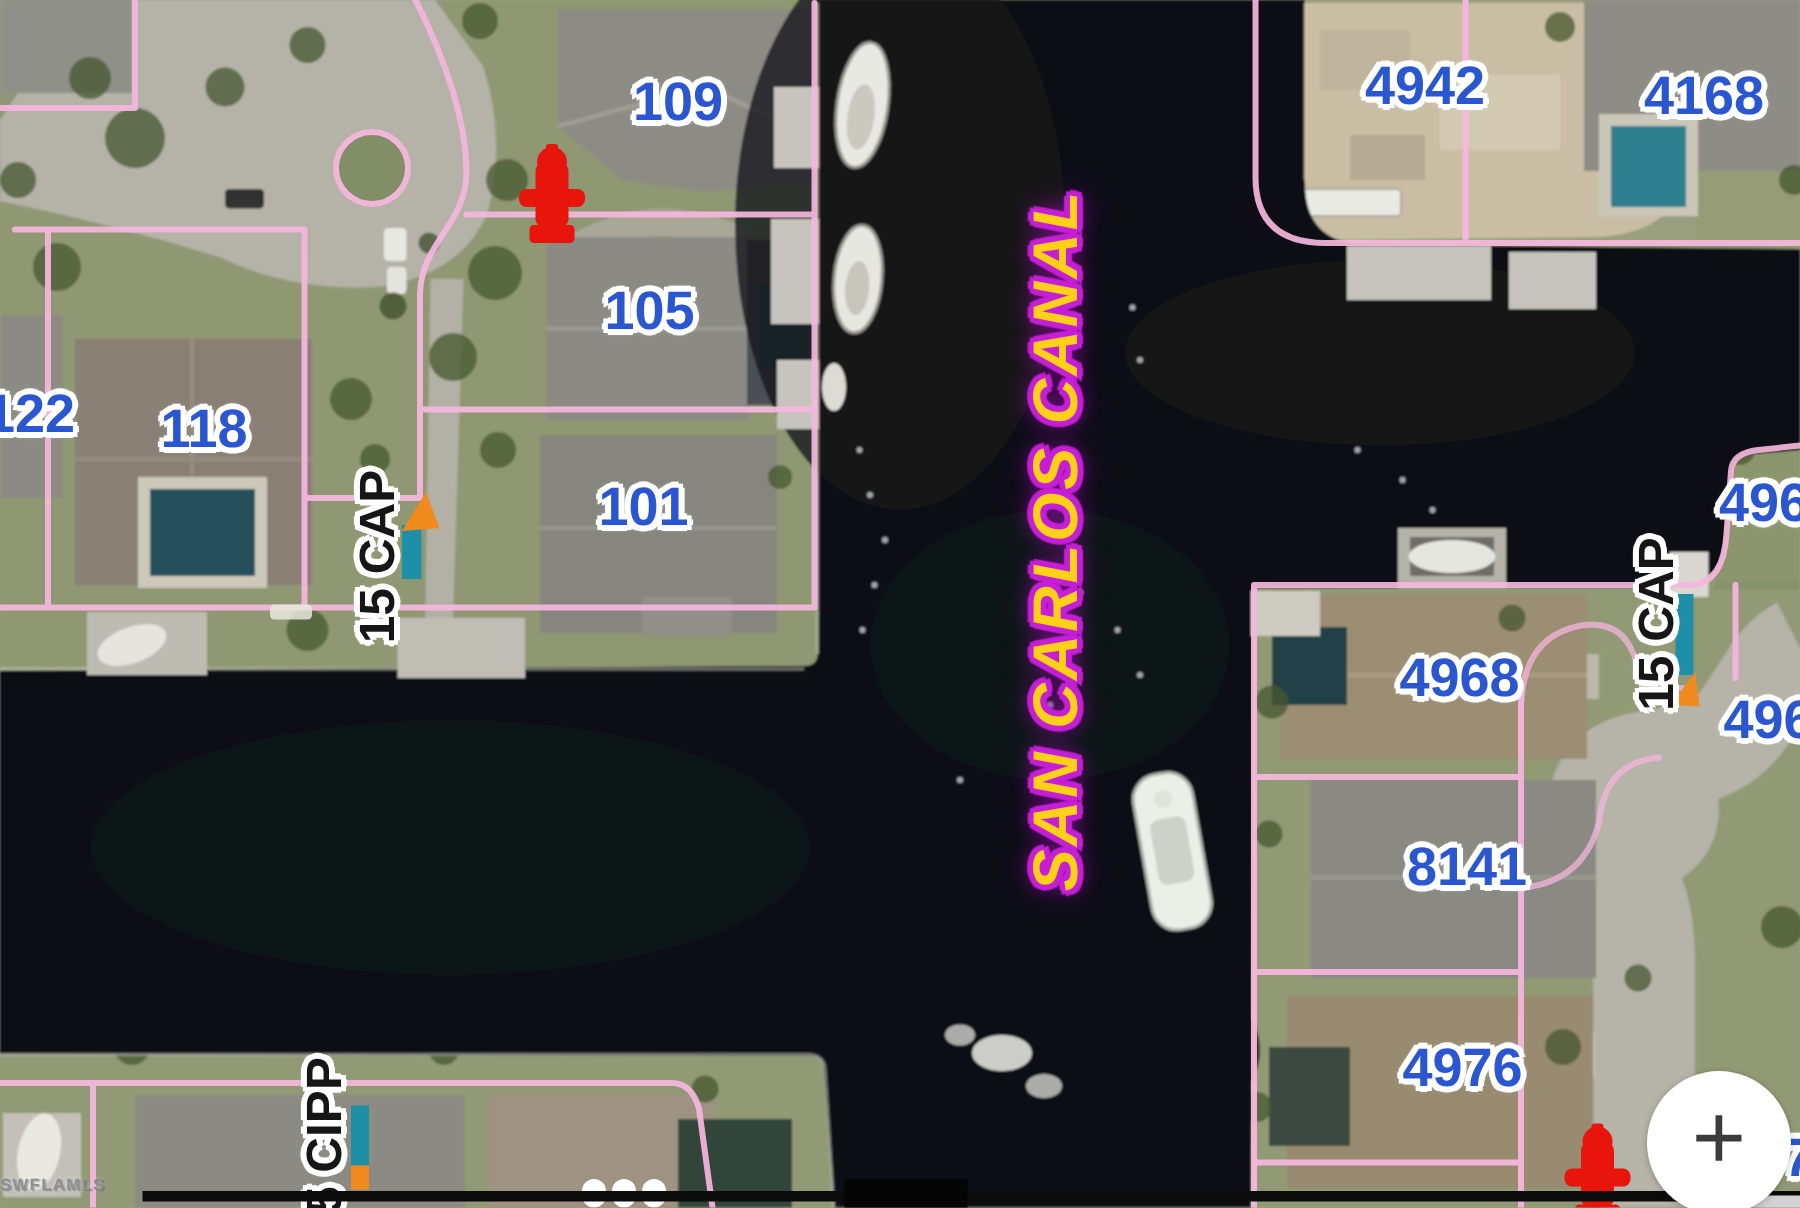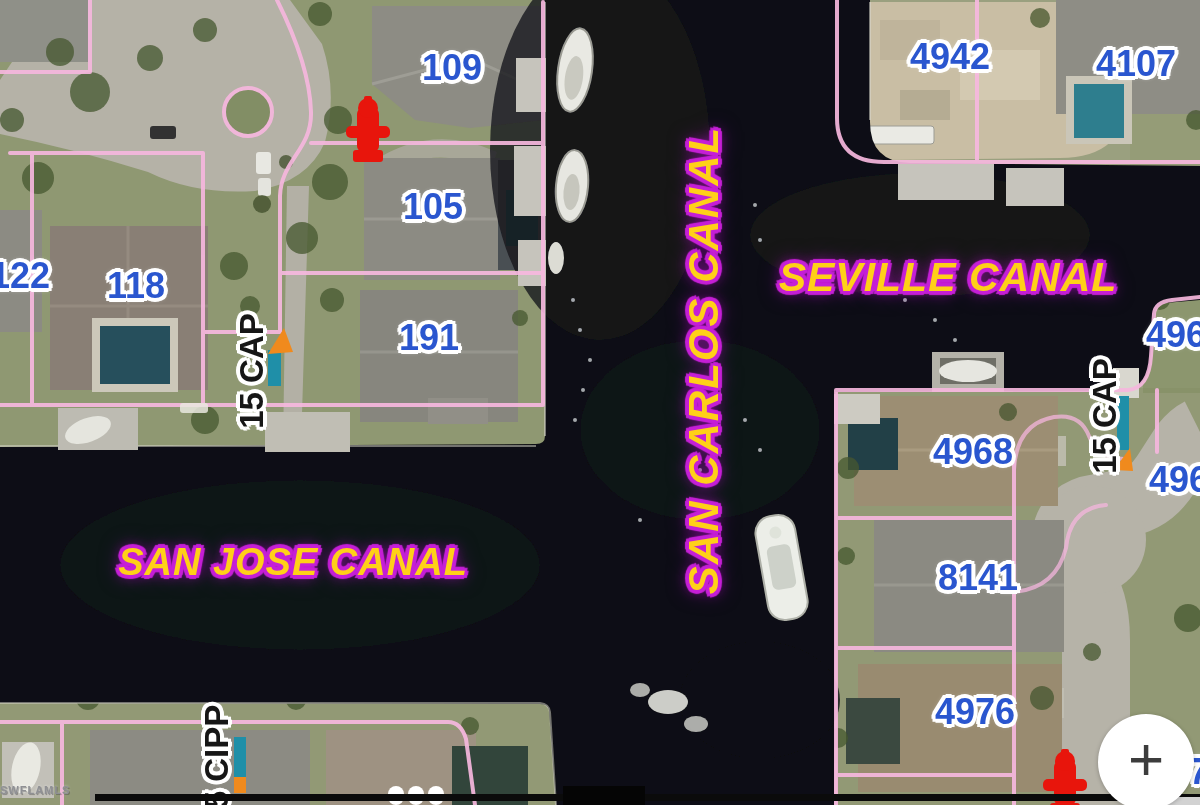--- a/index.html
+++ b/index.html
@@ -268,35 +268,33 @@
       <g fill="#ffffff">
         <rect x="388" y="786" width="16" height="19" rx="8"></rect>
         <rect x="408" y="786" width="16" height="19" rx="8"></rect>
         <rect x="428" y="786" width="16" height="19" rx="8"></rect>
       </g>
     </g>
   </svg>
 
   <div class="lbl lot" style="left:452px;top:68px">109</div>
   <div class="lbl lot" style="left:433px;top:207px">105</div>
-  <div class="lbl lot" style="left:429px;top:338px">191</div>
+  <div class="lbl lot" style="left:429px;top:338px">101</div>
   <div class="lbl lot" style="left:136px;top:286px">118</div>
   <div class="lbl lot" style="left:20px;top:276px">122</div>
   <div class="lbl lot" style="left:950px;top:57px">4942</div>
-  <div class="lbl lot" style="left:1136px;top:64px">4107</div>
+  <div class="lbl lot" style="left:1136px;top:64px">4168</div>
   <div class="lbl lot" style="left:1186px;top:335px">4960</div>
   <div class="lbl lot" style="left:1189px;top:480px">4964</div>
   <div class="lbl lot" style="left:973px;top:452px">4968</div>
   <div class="lbl lot" style="left:978px;top:578px">8141</div>
   <div class="lbl lot" style="left:975px;top:712px">4976</div>
   <div class="lbl lot" style="left:1199px;top:772px">7</div>
 
   <div class="lbl canal vert" style="left:704px;top:360px;font-size:42px;letter-spacing:2px">SAN CARLOS CANAL</div>
-  <div class="lbl canal" style="left:948px;top:277px;font-size:41px">SEVILLE CANAL</div>
-  <div class="lbl canal" style="left:293px;top:562px;font-size:38px">SAN JOSE CANAL</div>
 
   <div class="lbl marker vert" style="left:251px;top:371px">15 CAP</div>
   <div class="lbl marker vert" style="left:1104px;top:416px">15 CAP</div>
   <div class="lbl marker vert" style="left:216px;top:757px">5 CIPP</div>
 
   <div class="bar-thin"></div>
   <div class="bar-thick"></div>
   <div class="bar-gray"></div>
   <div class="watermark">SWFLAMLS</div>
 

